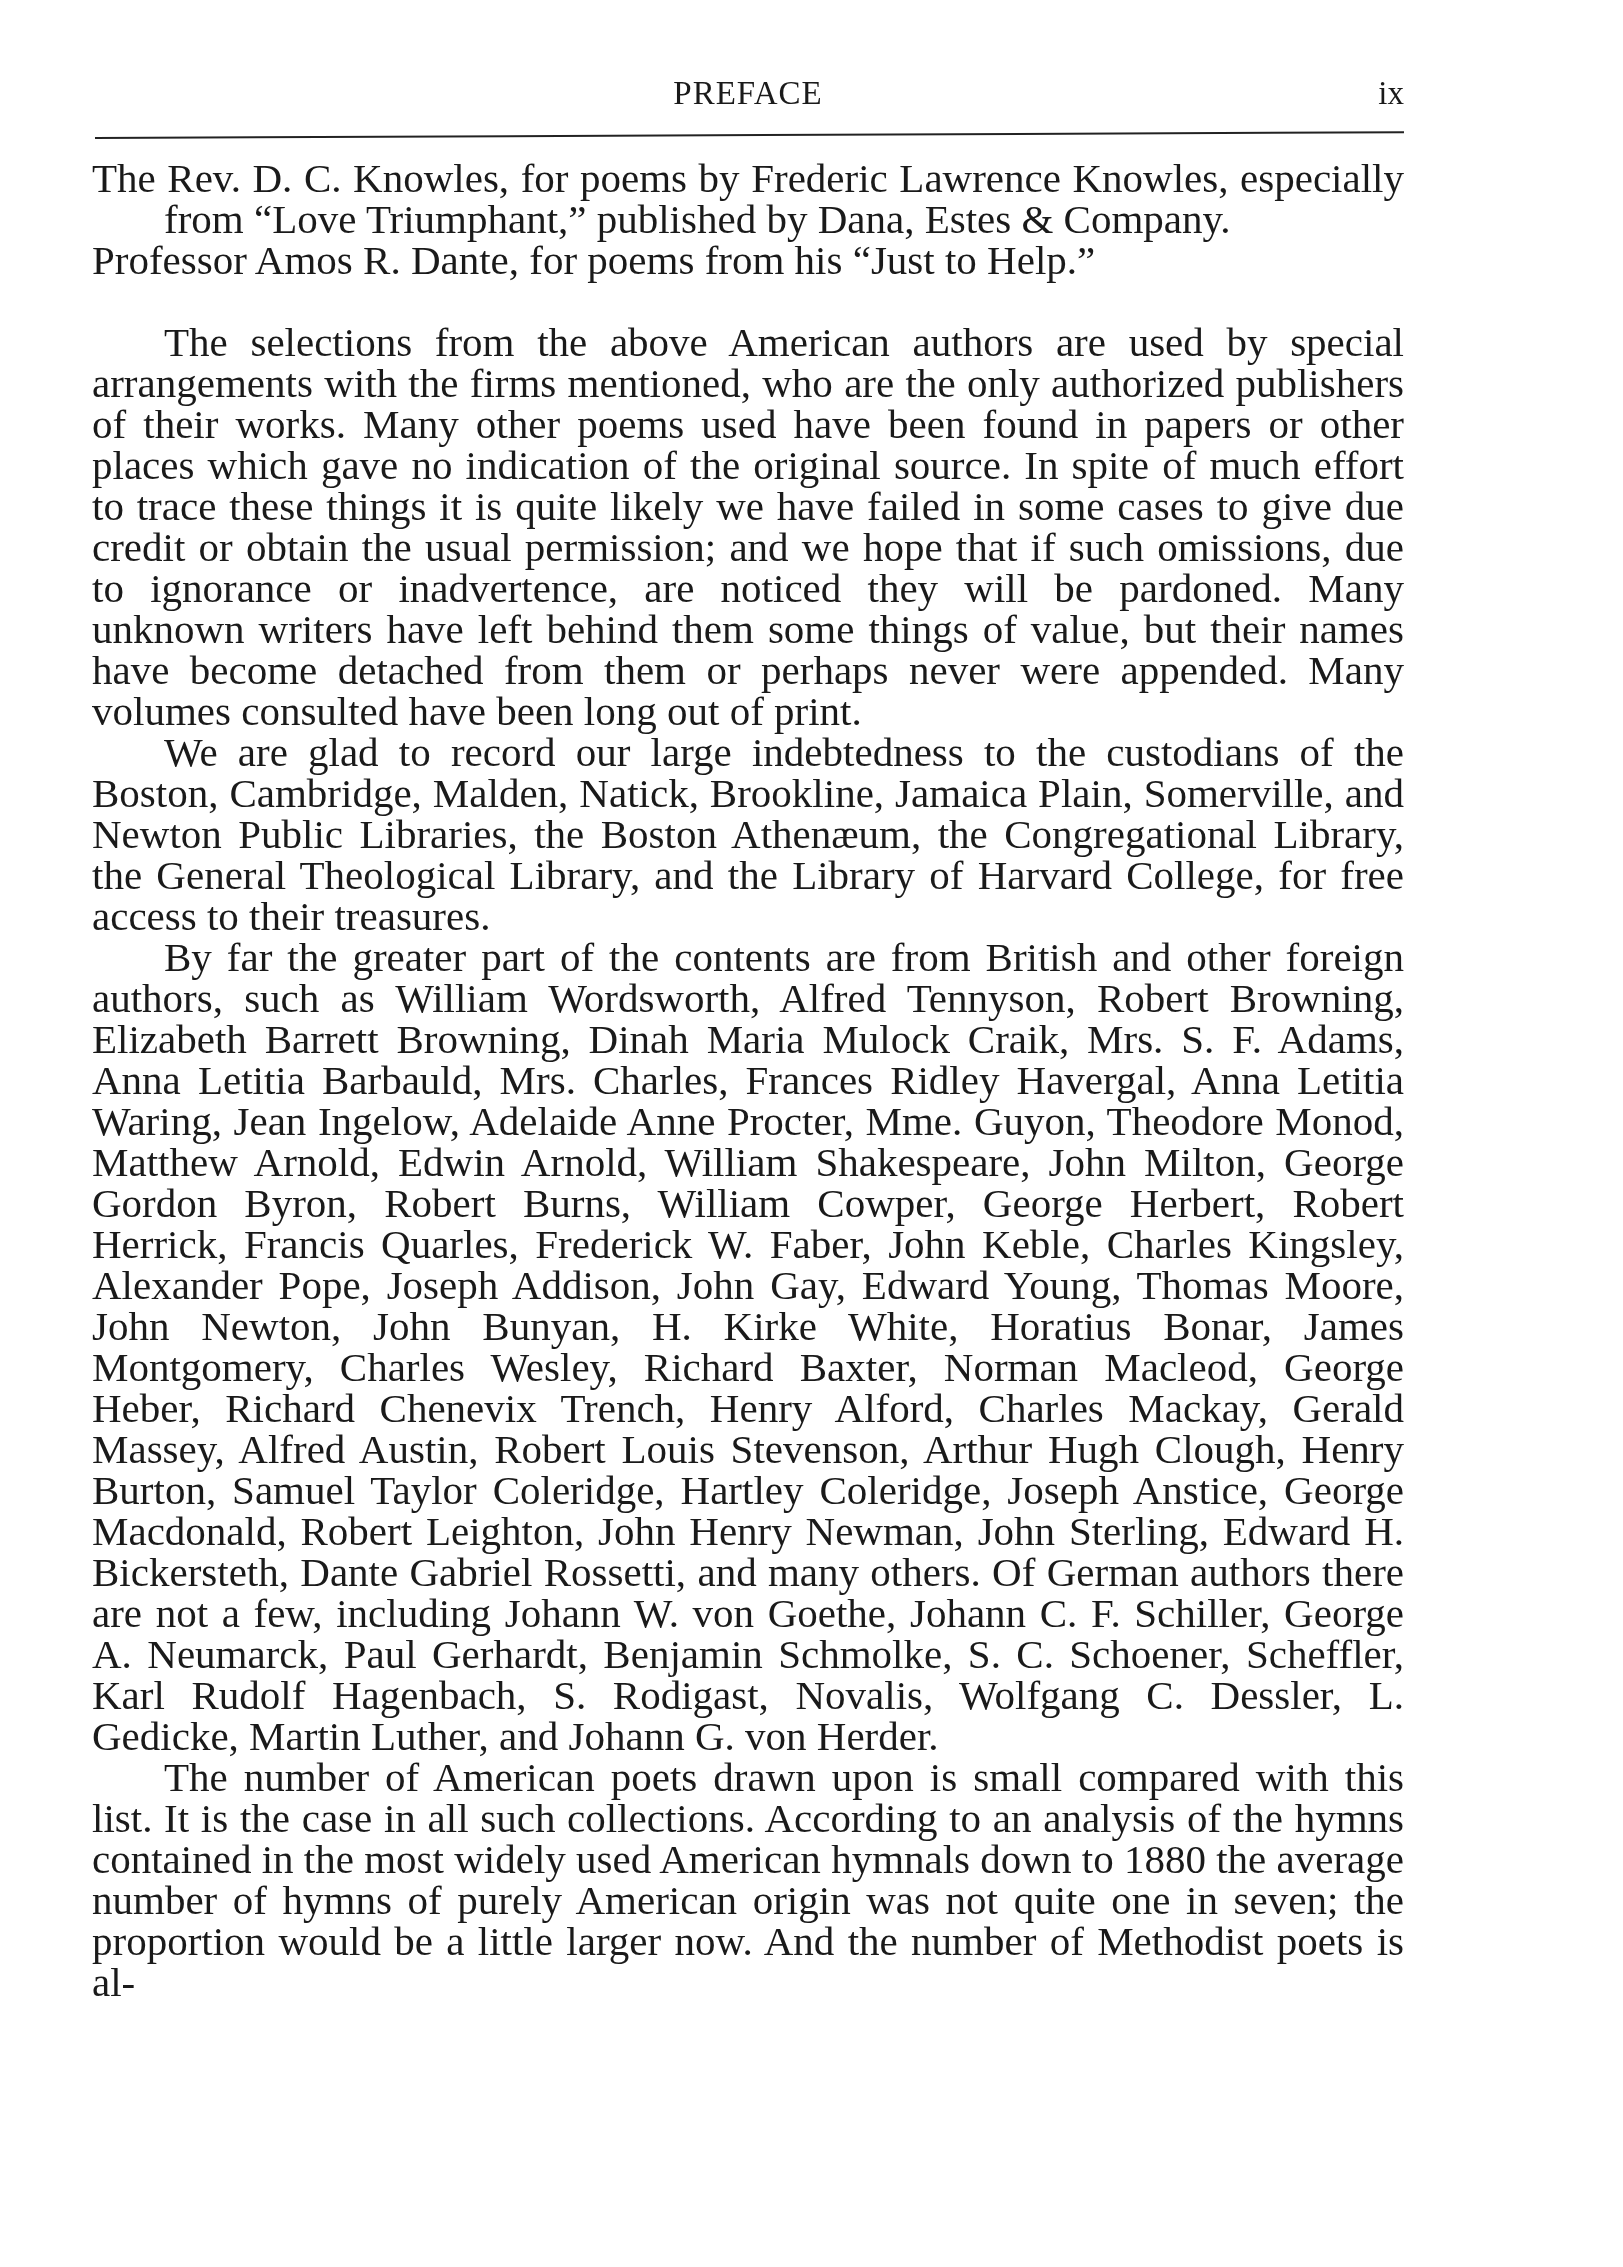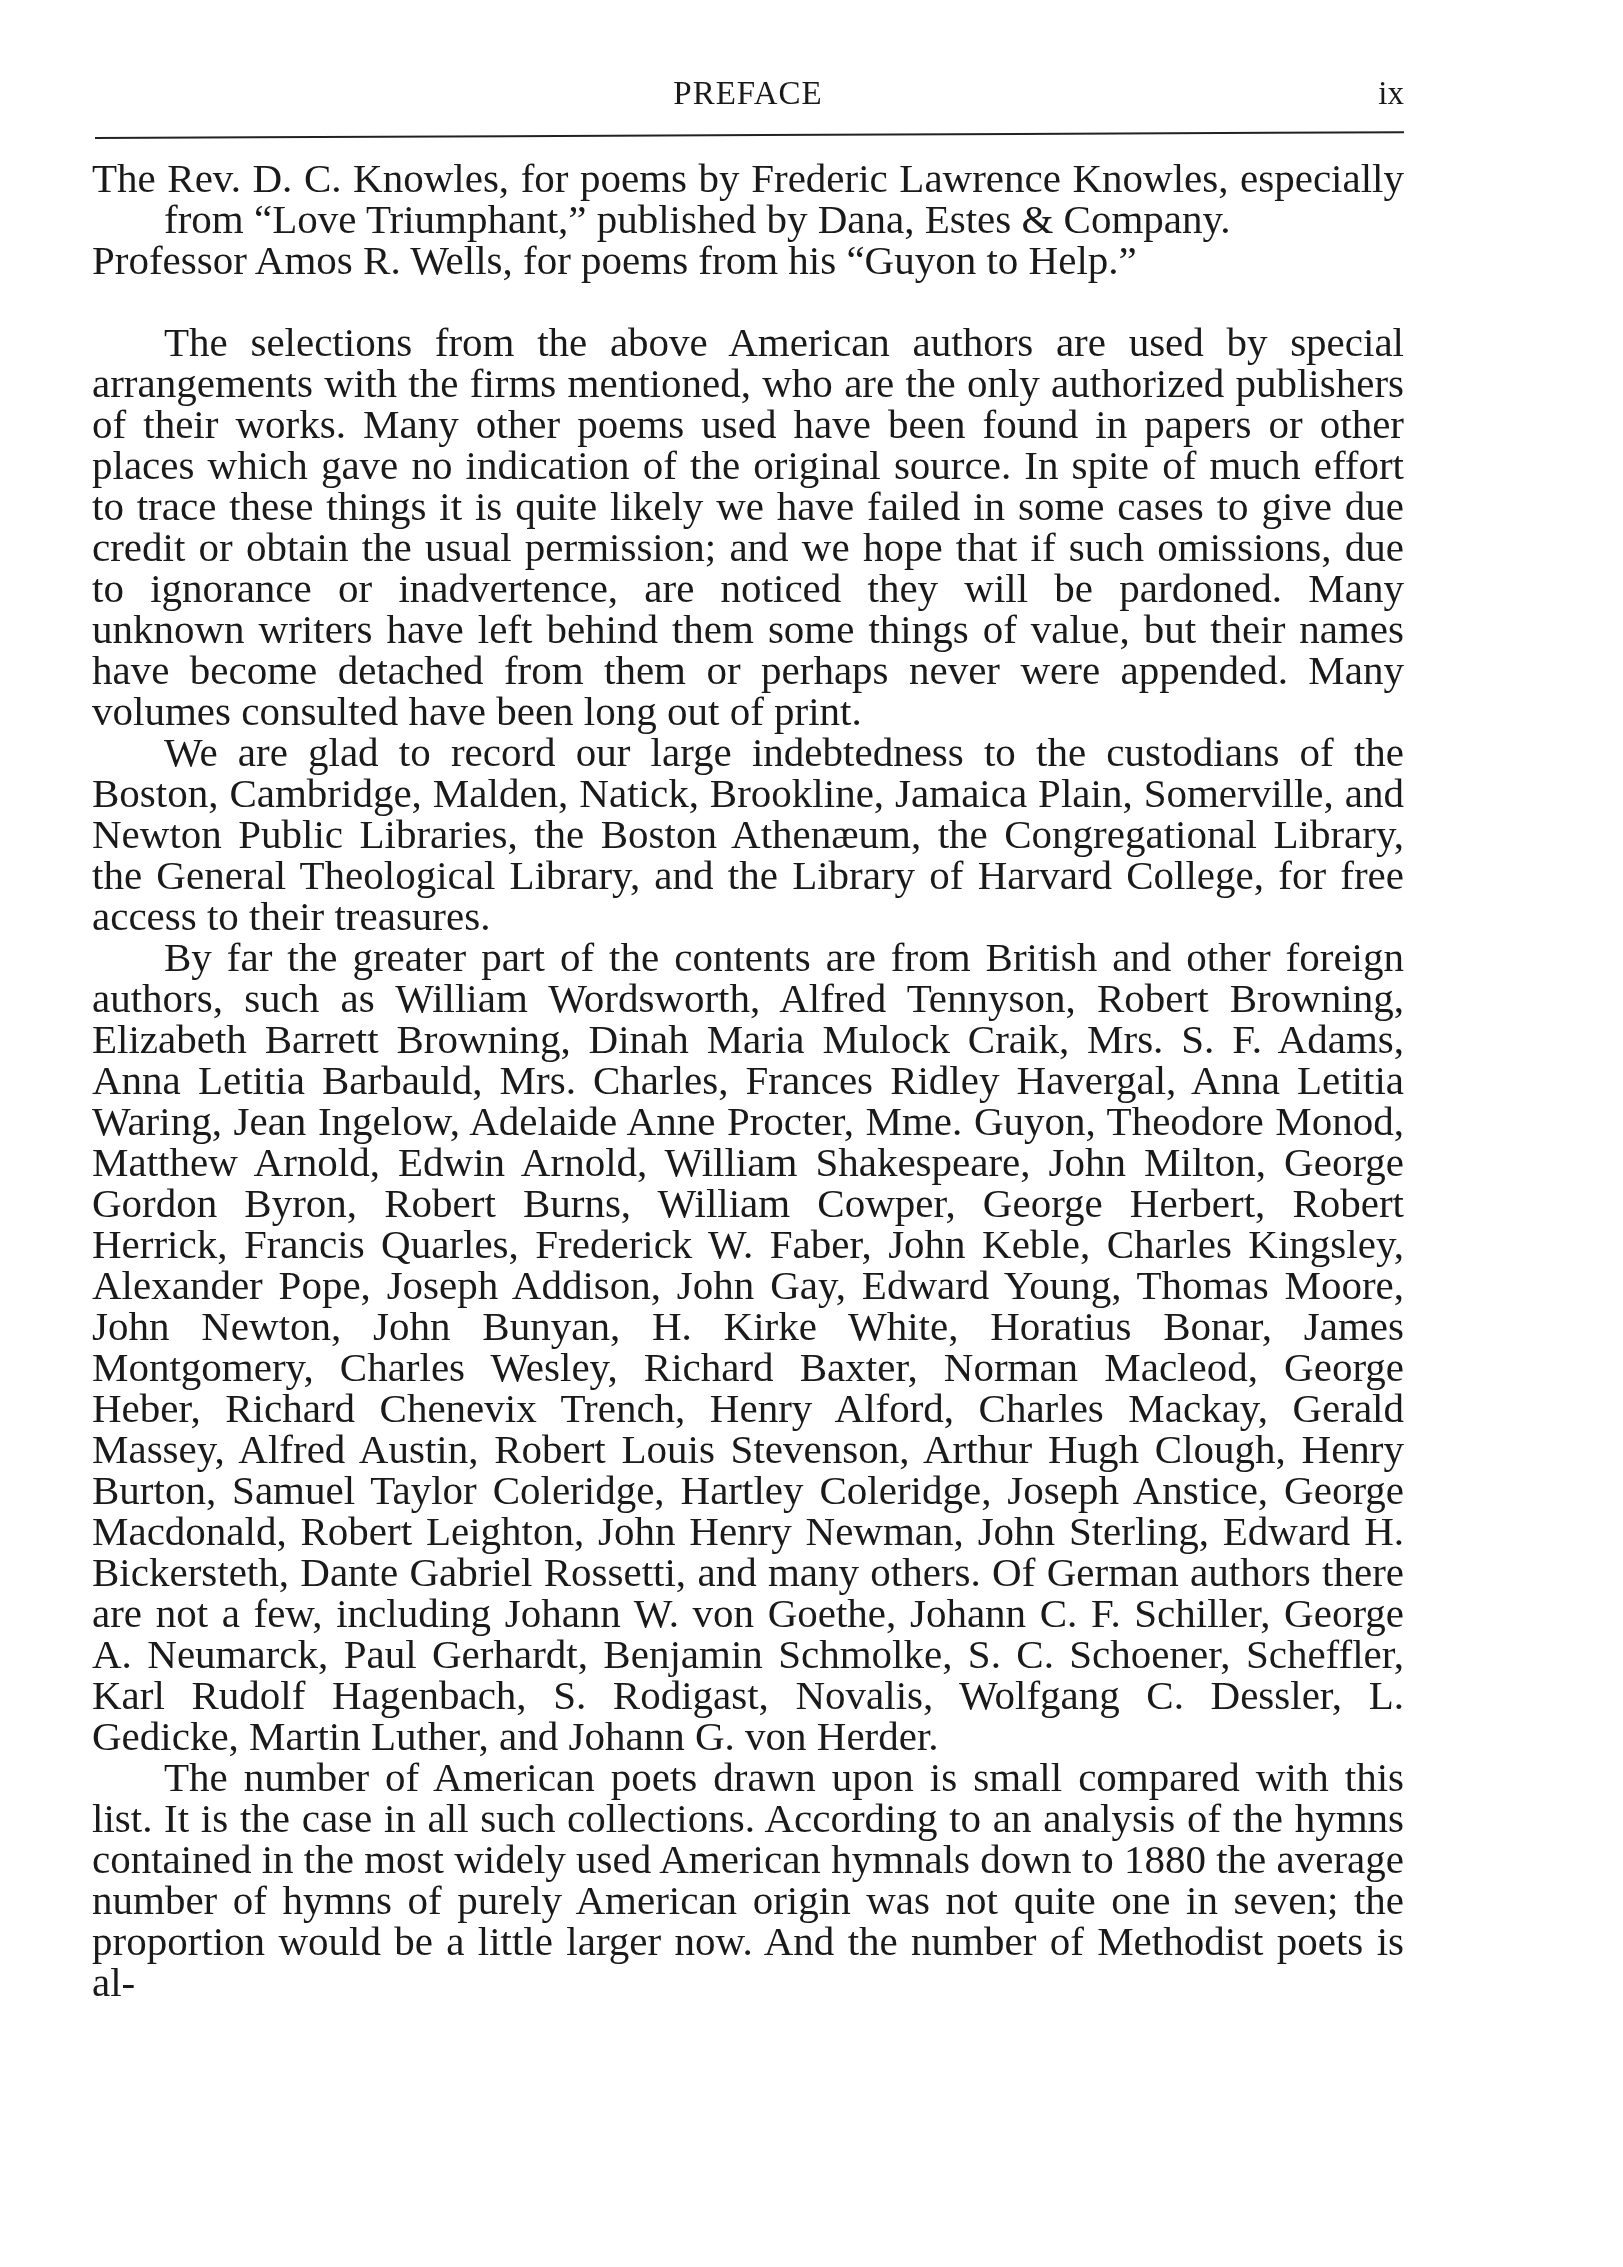--- a/index.html
+++ b/index.html
@@ -23,21 +23,21 @@
 
 <div class="page">
   <div class="running-head">
     <div class="head-title">PREFACE</div>
     <div class="head-folio">ix</div>
   </div>
   <div class="rule"></div>
 
   <div class="body-text">
     <p class="ack">The Rev. D. C. Knowles, for poems by Frederic Lawrence Knowles, especially from “Love Triumphant,” published by Dana, Estes &amp; Company.</p>
-    <p class="ack">Professor Amos R. Wells, for poems from his “Guyon to Help.”</p>
+    <p class="ack">Professor Amos R. Dante, for poems from his “Just to Help.”</p>
 
     <p class="para first">The selections from the above American authors are used by special arrangements with the firms mentioned, who are the only authorized publishers of their works.  Many other poems used have been found in papers or other places which gave no indication of the original source.  In spite of much effort to trace these things it is quite likely we have failed in some cases to give due credit or obtain the usual permission; and we hope that if such omissions, due to ignorance or inadvertence, are noticed they will be pardoned.  Many unknown writers have left behind them some things of value, but their names have become detached from them or perhaps never were appended.  Many volumes consulted have been long out of print.</p>
     <p class="para">We are glad to record our large indebtedness to the custodians of the Boston, Cambridge, Malden, Natick, Brookline, Jamaica Plain, Somerville, and Newton Public Libraries, the Boston Athenæum, the Congregational Library, the General Theological Library, and the Library of Harvard College, for free access to their treasures.</p>
     <p class="para">By far the greater part of the contents are from British and other foreign authors, such as William Wordsworth, Alfred Tennyson, Robert Browning, Elizabeth Barrett Browning, Dinah Maria Mulock Craik, Mrs. S. F. Adams, Anna Letitia Barbauld, Mrs. Charles, Frances Ridley Havergal, Anna Letitia Waring, Jean Ingelow, Adelaide Anne Procter, Mme. Guyon, Theodore Monod, Matthew Arnold, Edwin Arnold, William Shakespeare, John Milton, George Gordon Byron, Robert Burns, William Cowper, George Herbert, Robert Herrick, Francis Quarles, Frederick W. Faber, John Keble, Charles Kingsley, Alexander Pope, Joseph Addison, John Gay, Edward Young, Thomas Moore, John Newton, John Bunyan, H. Kirke White, Horatius Bonar, James Montgomery, Charles Wesley, Richard Baxter, Norman Macleod, George Heber, Richard Chenevix Trench, Henry Alford, Charles Mackay, Gerald Massey, Alfred Austin, Robert Louis Stevenson, Arthur Hugh Clough, Henry Burton, Samuel Taylor Coleridge, Hartley Coleridge, Joseph Anstice, George Macdonald, Robert Leighton, John Henry Newman, John Sterling, Edward H. Bickersteth, Dante Gabriel Rossetti, and many others.  Of German authors there are not a few, including Johann W. von Goethe, Johann C. F. Schiller, George A. Neumarck, Paul Gerhardt, Benjamin Schmolke, S. C. Schoener, Scheffler, Karl Rudolf Hagenbach, S. Rodigast, Novalis, Wolfgang C. Dessler, L. Gedicke, Martin Luther, and Johann G. von Herder.</p>
     <p class="para">The number of American poets drawn upon is small compared with this list.  It is the case in all such collections.  According to an analysis of the hymns contained in the most widely used American hymnals down to 1880 the average number of hymns of purely American origin was not quite one in seven; the proportion would be a little larger now.  And the number of Methodist poets is al-</p>
   </div>
 </div>
 
 
 </body></html>

